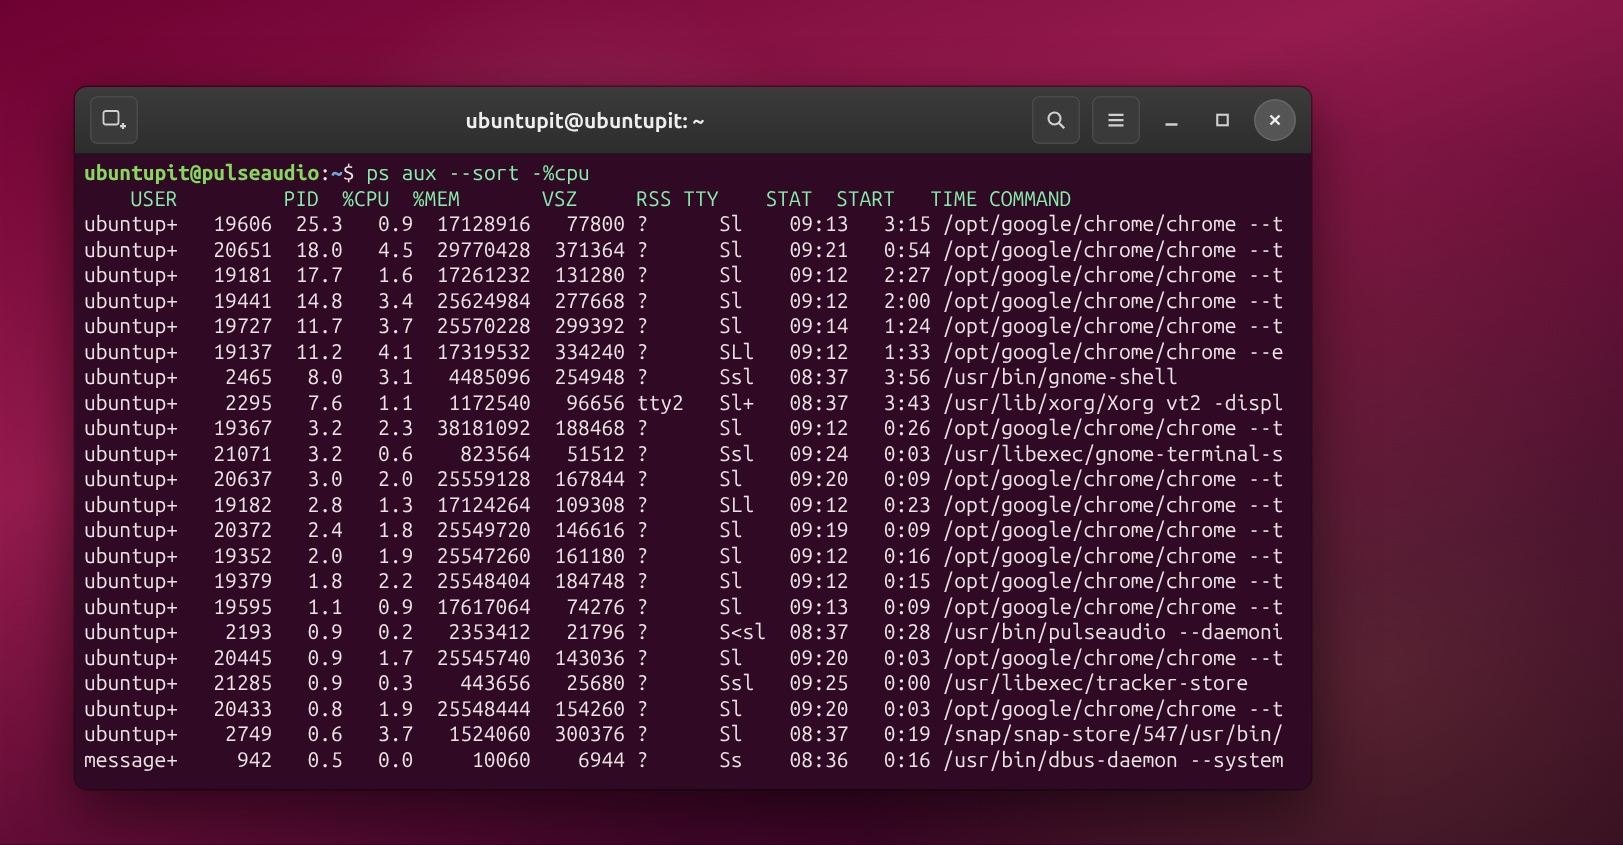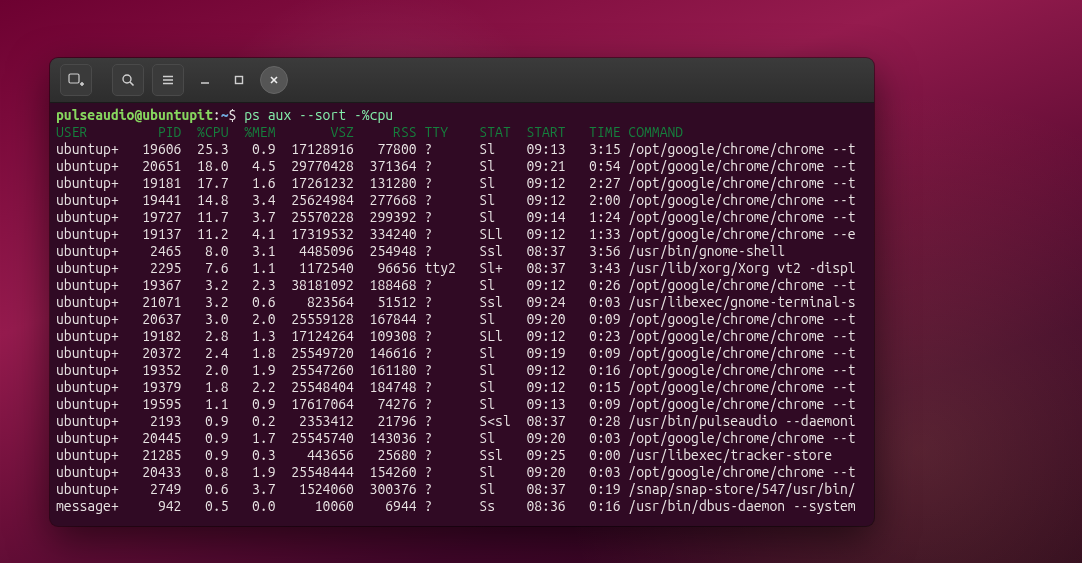--- a/index.html
+++ b/index.html
@@ -79,39 +79,40 @@
     white-space: pre;
     color: #e9e4e4;
     padding: 4px 6px 6px 6px;
     letter-spacing: 0px;
   }
   .prompt-user { color: #87d75f; font-weight: bold; }
   .prompt-colon { color: #e9e4e4; }
   .prompt-path { color: #6fa8dc; font-weight: bold; }
   .prompt-dollar { color: #e9e4e4; }
   .cmd { color: #86efac; }
-  .header-line { color: #15803d; }
+  .header-line { color: #86efac; margin-left: 31px; }
 </style>
 </head>
 <body>
 
 <div class="wallpaper"></div>
 
 <div class="window">
 
   <div class="titlebar">
     <div class="tb-left">
       <div class="tb-btn">
         <svg width="16" height="16" viewBox="0 0 16 16">
           <rect x="1" y="2" width="10" height="9" rx="1.5" fill="none" stroke="#d0d0d0" stroke-width="1.2"></rect>
           <line x1="12" y1="12" x2="16" y2="12" stroke="#d0d0d0" stroke-width="1.5"></line>
           <line x1="14" y1="10" x2="14" y2="14" stroke="#d0d0d0" stroke-width="1.5"></line>
         </svg>
       </div>
     </div>
+    <div class="tb-center">ubuntupit@ubuntupit: ~</div>
     <div class="tb-right">
       <div class="tb-btn">
         <svg width="14" height="14" viewBox="0 0 14 14">
           <circle cx="6" cy="6" r="4" fill="none" stroke="#d0d0d0" stroke-width="1.4"></circle>
           <line x1="9" y1="9" x2="12.5" y2="12.5" stroke="#d0d0d0" stroke-width="1.6"></line>
         </svg>
       </div>
       <div class="tb-btn">
         <svg width="14" height="14" viewBox="0 0 14 14">
           <line x1="2" y1="3.5" x2="12" y2="3.5" stroke="#d0d0d0" stroke-width="1.5"></line>
@@ -131,21 +132,21 @@
       </div>
       <div class="tb-btn round" style="background:#555;border-color:#666">
         <svg width="12" height="12" viewBox="0 0 12 12">
           <line x1="3" y1="3" x2="9" y2="9" stroke="#eee" stroke-width="1.6"></line>
           <line x1="9" y1="3" x2="3" y2="9" stroke="#eee" stroke-width="1.6"></line>
         </svg>
       </div>
     </div>
   </div>
 
-  <div class="terminal-body"><span class="prompt-user">pulseaudio@ubuntupit</span><span class="prompt-colon">:</span><span class="prompt-path">~</span><span class="prompt-dollar">$</span> <span class="cmd">ps aux --sort -%cpu</span>
+  <div class="terminal-body"><span class="prompt-user">ubuntupit@pulseaudio</span><span class="prompt-colon">:</span><span class="prompt-path">~</span><span class="prompt-dollar">$</span> <span class="cmd">ps aux --sort -%cpu</span>
 <span class="header-line" id="ps-header">USER         PID  %CPU  %MEM       VSZ     RSS TTY    STAT  START   TIME COMMAND</span>
 <span id="ps-rows">ubuntup+   19606  25.3   0.9  17128916   77800 ?      Sl    09:13   3:15 /opt/google/chrome/chrome --t
 ubuntup+   20651  18.0   4.5  29770428  371364 ?      Sl    09:21   0:54 /opt/google/chrome/chrome --t
 ubuntup+   19181  17.7   1.6  17261232  131280 ?      Sl    09:12   2:27 /opt/google/chrome/chrome --t
 ubuntup+   19441  14.8   3.4  25624984  277668 ?      Sl    09:12   2:00 /opt/google/chrome/chrome --t
 ubuntup+   19727  11.7   3.7  25570228  299392 ?      Sl    09:14   1:24 /opt/google/chrome/chrome --t
 ubuntup+   19137  11.2   4.1  17319532  334240 ?      SLl   09:12   1:33 /opt/google/chrome/chrome --e
 ubuntup+    2465   8.0   3.1   4485096  254948 ?      Ssl   08:37   3:56 /usr/bin/gnome-shell
 ubuntup+    2295   7.6   1.1   1172540   96656 tty2   Sl+   08:37   3:43 /usr/lib/xorg/Xorg vt2 -displ
 ubuntup+   19367   3.2   2.3  38181092  188468 ?      Sl    09:12   0:26 /opt/google/chrome/chrome --t

